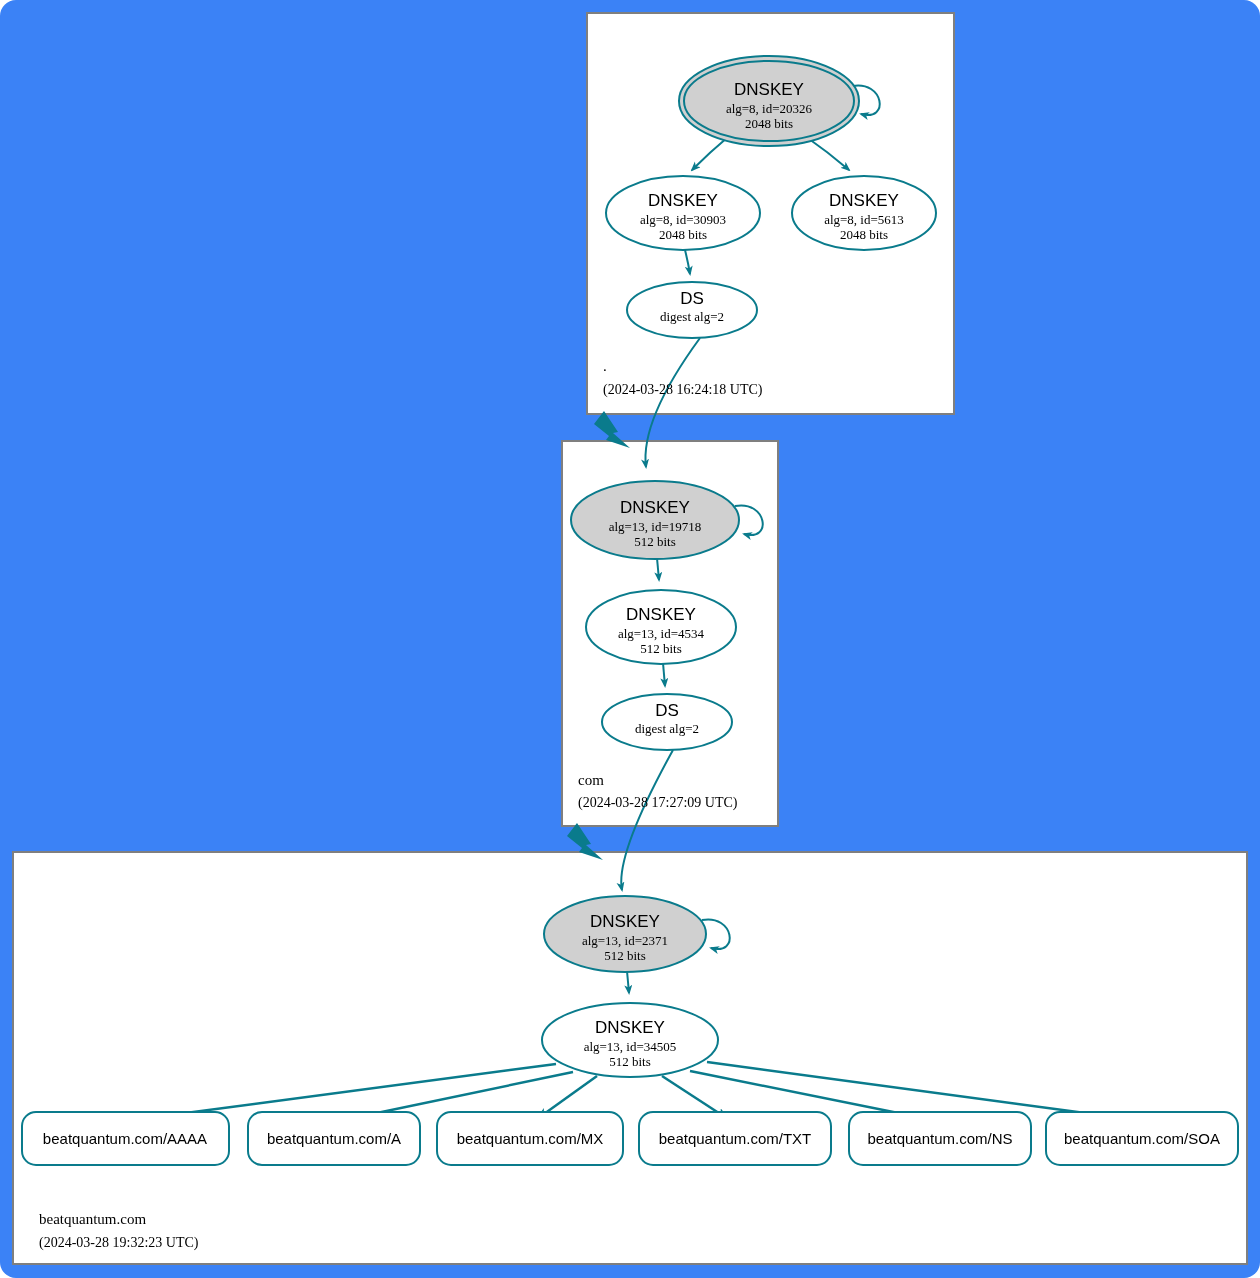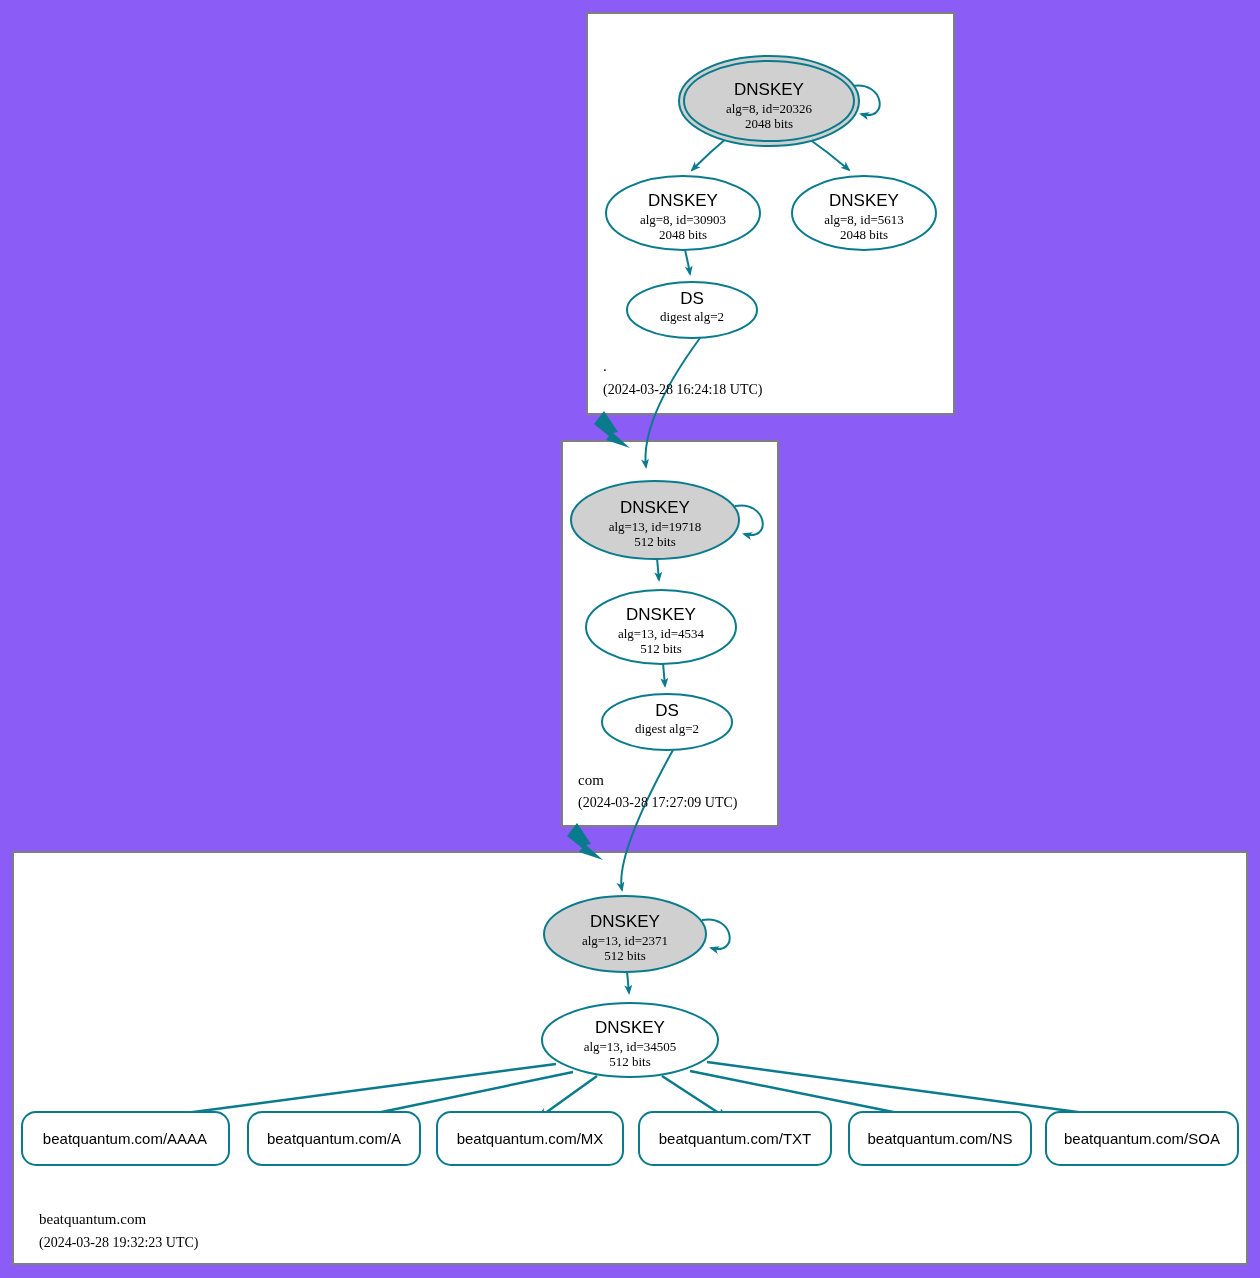--- a/index.html
+++ b/index.html
@@ -4,23 +4,24 @@
 <style>
   html, body {
     margin: 0;
     padding: 0;
     background: #ffffff;
   }
   #canvas {
     position: relative;
     width: 1260px;
     height: 1278px;
-    background: #8b5cf6;
+    background: #3b82f6;
     font-family: "Liberation Sans", sans-serif;
     overflow: hidden;
+    border-radius: 16px;
   }
   svg.layer {
     position: absolute;
     left: 0;
     top: 0;
     width: 1260px;
     height: 1278px;
   }
   .zone-label-name {
     font-family: "Liberation Serif", serif;

